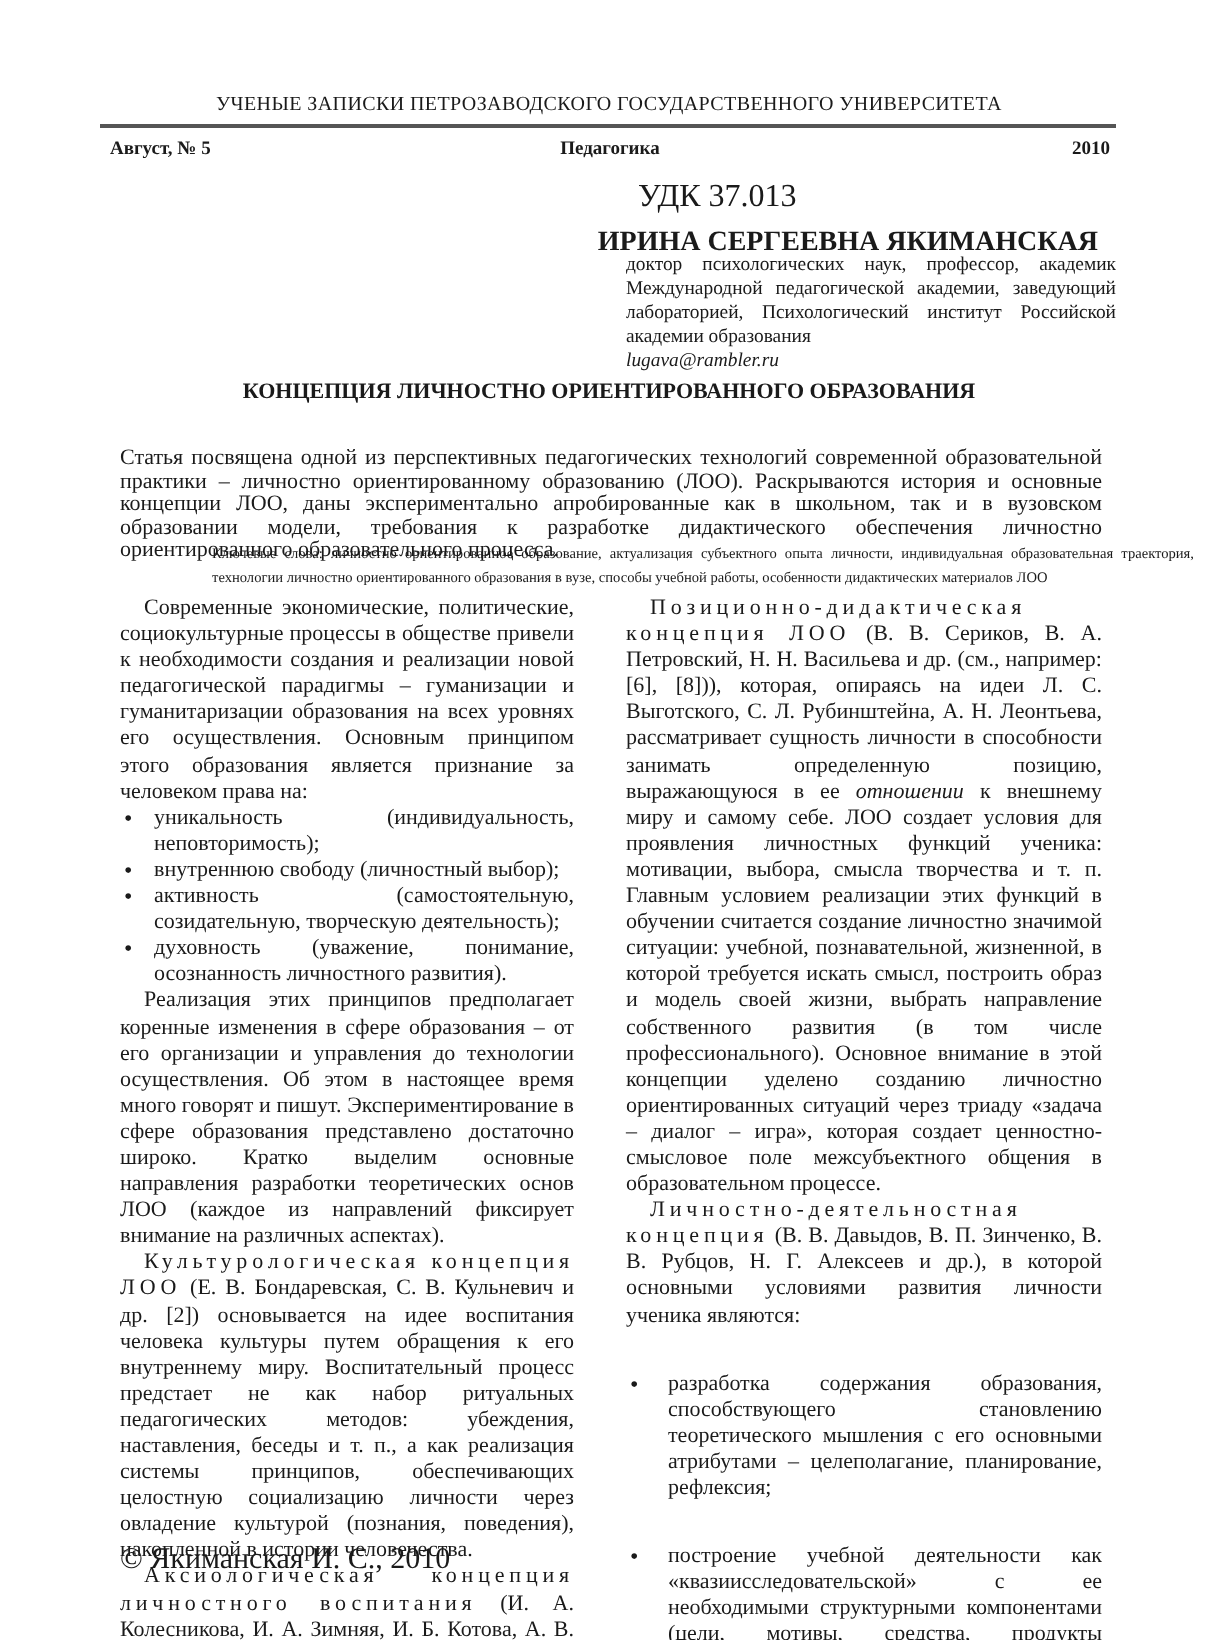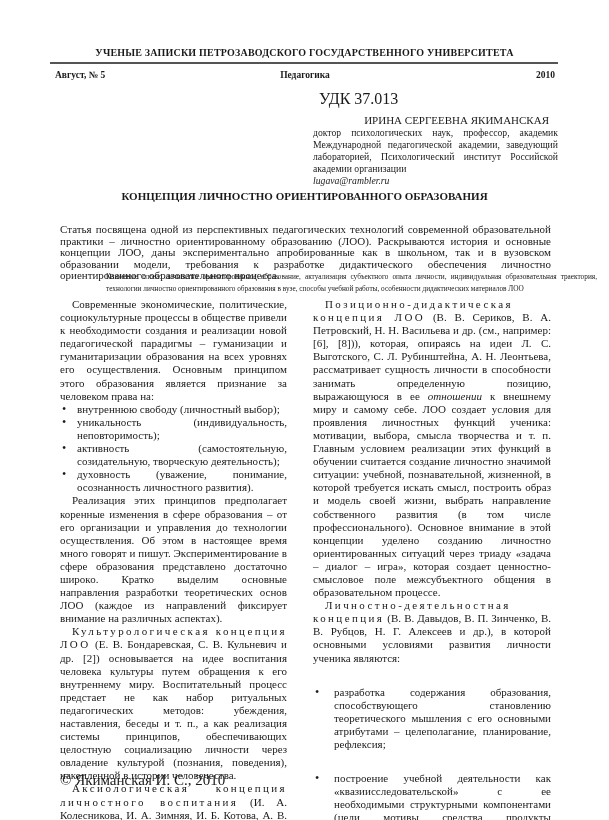--- a/index.html
+++ b/index.html
@@ -1,25 +1,25 @@
 <!DOCTYPE html>
 <html><head>
   <meta charset="utf-8">
   <style>
     html, body { margin: 0; padding: 0; background: #ffffff; }
     body { width: 609px; height: 820px; position: relative; overflow: hidden; font-family: "Liberation Serif", "DejaVu Serif", serif; color: #1a1a1a; }
     .abs { position: absolute; }
-    .journal { left: 0; width: 609px; top: 47px; text-align: center; font-weight: bold; font-size: 10px; letter-spacing: 0.2px; }
+    .journal { left: 0; width: 609px; top: 47px; text-align: center; font-weight: normal; font-size: 10px; letter-spacing: 0.2px; }
     .rule { left: 50px; width: 508px; top: 62px; height: 2px; background: #555; }
     .meta { left: 55px; width: 500px; top: 70px; font-size: 9.5px; font-weight: bold; }
     .meta .l { position: absolute; left: 0; }
     .meta .c { position: absolute; left: 0; width: 500px; text-align: center; }
     .meta .r { position: absolute; right: 0; }
     .udk { left: 289px; top: 90px; font-size: 16px; margin-left: 30px; }
-    .author { right: 60px; top: 114px; font-size: 11px; font-weight: normal; text-align: right; }
+    .author { right: 60px; top: 114px; font-size: 14px; font-weight: bold; text-align: right; }
     .affil { left: 313px; width: 245px; top: 127px; font-size: 9.7px; line-height: 12px; text-align: justify; }
     .email { font-style: italic; }
     .title { left: 0; width: 609px; top: 190px; text-align: center; font-weight: bold; font-size: 11px; }
     .abstract { left: 60px; width: 491px; top: 224px; font-size: 11px; line-height: 11.6px; text-align: justify; }
     .keywords { left: 60px; width: 491px; top: 271px; font-size: 7.3px; line-height: 12px; text-align: justify; margin-left: 46px; }
     .col { top: 298px; width: 227px; font-size: 11px; line-height: 13.1px; text-align: justify; }
     .col-left { left: 60px; }
     .col-right { left: 313px; width: 238px; }
     .col p { margin: 0; }
     .indent { text-indent: 12px; }
@@ -39,34 +39,34 @@
 <div class="abs meta">
   <span class="l">Август, № 5</span>
   <span class="c">Педагогика</span>
   <span class="r">2010</span>
 </div>
 
 <div class="abs udk">УДК 37.013</div>
 
 <div class="abs author">ИРИНА СЕРГЕЕВНА ЯКИМАНСКАЯ</div>
 <div class="abs affil">
-  <div>доктор психологических наук, профессор, академик Международной педагогической академии, заведующий лабораторией, Психологический институт Российской академии организации</div>
+  <div>доктор психологических наук, профессор, академик Международной педагогической академии, заведующий лабораторией, Психологический институт Российской академии образования</div>
   <div class="email">lugava@rambler.ru</div>
 </div>
 
 <div class="abs title">КОНЦЕПЦИЯ ЛИЧНОСТНО ОРИЕНТИРОВАННОГО ОБРАЗОВАНИЯ</div>
 
 <div class="abs abstract">Статья посвящена одной из перспективных педагогических технологий современной образовательной практики – личностно ориентированному образованию (ЛОО). Раскрываются история и основные концепции ЛОО, даны экспериментально апробированные как в школьном, так и в вузовском образовании модели, требования к разработке дидактического обеспечения личностно ориентированного образовательного процесса.</div>
 <div class="abs keywords">Ключевые слова: личностно ориентированное образование, актуализация субъектного опыта личности, индивидуальная образовательная траектория, технологии личностно ориентированного образования в вузе, способы учебной работы, особенности дидактических материалов ЛОО</div>
 
 <div class="abs col col-left">
   <p class="indent">Современные экономические, политические, социокультурные процессы в обществе привели к необходимости создания и реализации новой педагогической парадигмы – гуманизации и гуманитаризации образования на всех уровнях его осуществления. Основным принципом этого образования является признание за человеком права на:</p>
   <ul class="bl">
+    <li>уникальность (индивидуальность, неповторимость);</li>
     <li>внутреннюю свободу (личностный выбор);</li>
-    <li>уникальность (индивидуальность, неповторимость);</li>
     <li>активность (самостоятельную, созидательную, творческую деятельность);</li>
     <li>духовность (уважение, понимание, осознанность личностного развития).</li>
   </ul>
   <p class="indent">Реализация этих принципов предполагает коренные изменения в сфере образования – от его организации и управления до технологии осуществления. Об этом в настоящее время много говорят и пишут. Экспериментирование в сфере образования представлено достаточно широко. Кратко выделим основные направления разработки теоретических основ ЛОО (каждое из направлений фиксирует внимание на различных аспектах).</p>
   <p class="indent"><span class="sp">Культурологическая концепция ЛОО</span><span> (Е. В. Бондаревская, С. В. Кульневич и др. [2]) основывается на идее воспитания человека культуры путем обращения к его внутреннему миру. Воспитательный процесс предстает не как набор ритуальных педагогических методов: убеждения, наставления, беседы и т. п., а как реализация системы принципов, обеспечивающих целостную социализацию личности через овладение культурой (познания, поведения), накопленной в истории человечества.</span></p>
   <p class="indent"><span class="sp">Аксиологическая концепция личностного воспитания</span><span> (И. А. Колесникова, И. А. Зимняя, И. Б. Котова, А. В. Петровский, Е. Н. Шиянов и др. (см., например: [5], [6])), где в качестве основы разрабатывается аксиологический подход к изучению социальных явлений как базы для становления ЛОО. В центре этой</span></p>
 </div>
 
 <div class="abs col col-right">
   <p class="indent"><span class="sp">Позиционно-дидактическая концепция ЛОО</span><span> (В. В. Сериков, В. А. Петровский, Н. Н. Васильева и др. (см., например: [6], [8])), которая, опираясь на идеи Л. С. Выготского, С. Л. Рубинштейна, А. Н. Леонтьева, рассматривает сущность личности в способности занимать определенную позицию, выражающуюся в ее </span><span class="it">отношении</span><span> к внешнему миру и самому себе. ЛОО создает условия для проявления личностных функций ученика: мотивации, выбора, смысла творчества и т. п. Главным условием реализации этих функций в обучении считается создание личностно значимой ситуации: учебной, познавательной, жизненной, в которой требуется искать смысл, построить образ и модель своей жизни, выбрать направление собственного развития (в том числе профессионального). Основное внимание в этой концепции уделено созданию личностно ориентированных ситуаций через триаду «задача – диалог – игра», которая создает ценностно-смысловое поле межсубъектного общения в образовательном процессе.</span></p>

